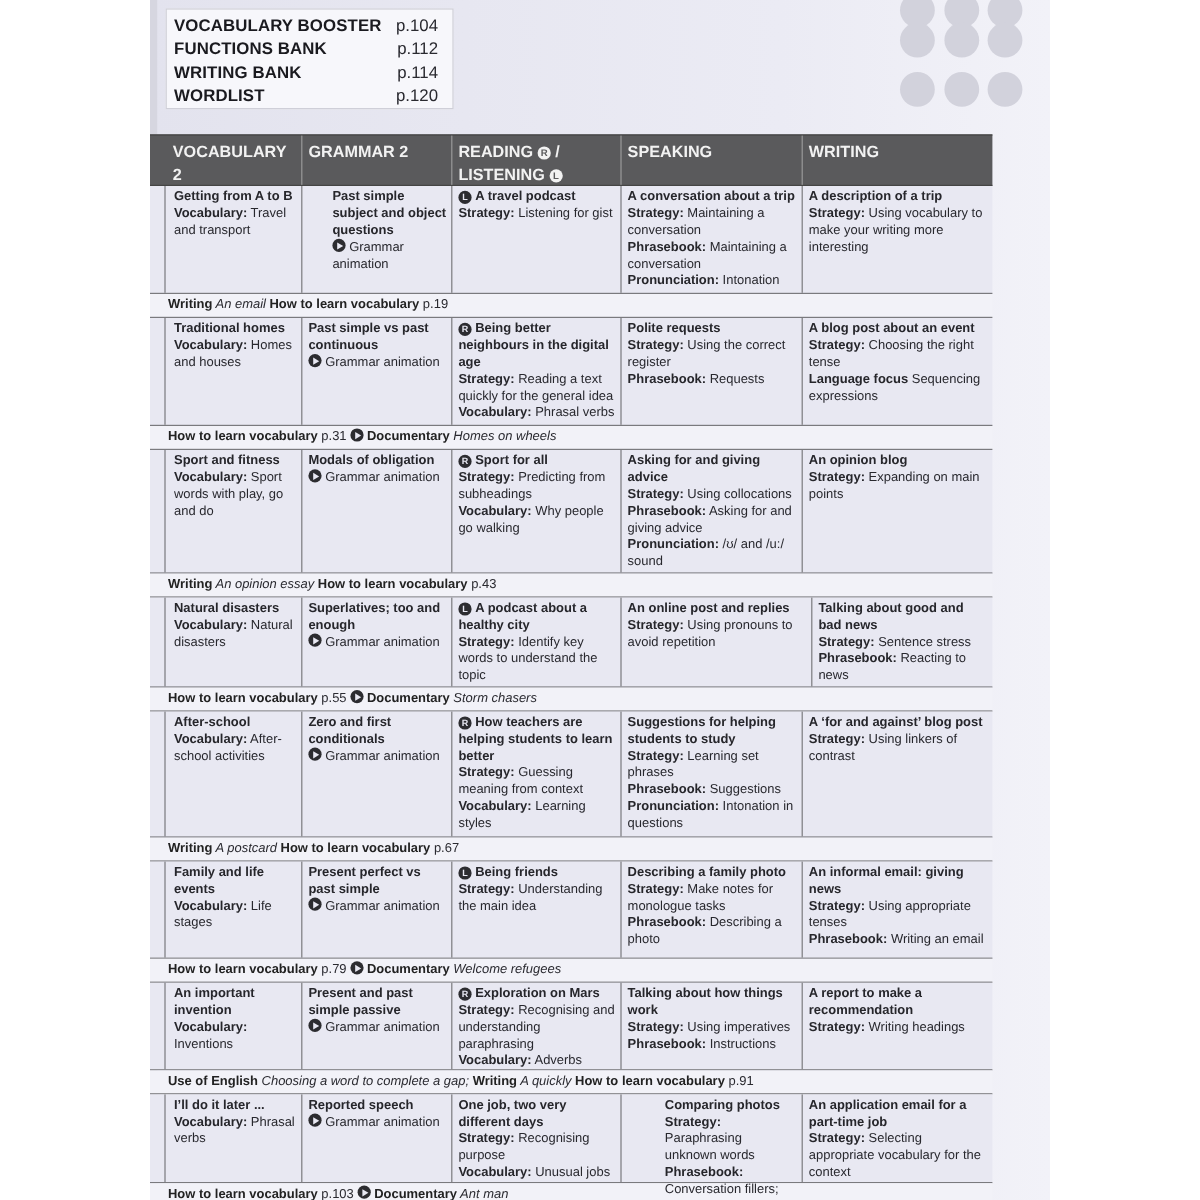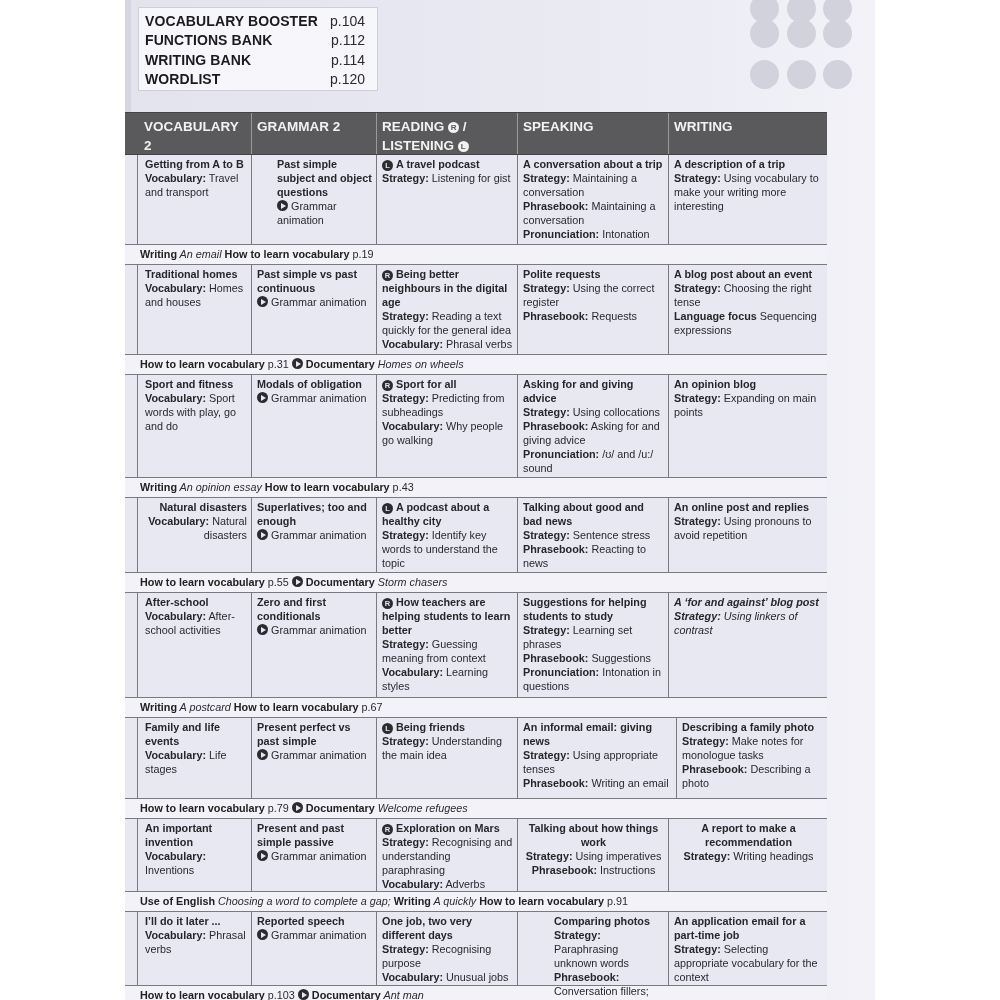--- a/index.html
+++ b/index.html
@@ -164,40 +164,40 @@
           <span class="ln"><b>Phrasebook:</b> Asking for and giving advice</span>
           <span class="ln"><b>Pronunciation:</b> /ʊ/ and /u:/ sound</span>
         </div>
         <div class="c" style="width: 159px;">
           <span class="t">An opinion blog</span>
           <span class="ln"><b>Strategy:</b> Expanding on main points</span>
         </div>
       </div>
       <div class="sub"><b>Writing</b><i> An opinion essay</i>  <b>How to learn vocabulary</b><span> p.43</span></div>
       <div class="row" style="height: 74px;">
-        <div class="c" style="width: 114px; text-align: right;">
+        <div class="c" style="width: 114px;">
           <span class="t">Natural disasters</span>
           <span class="ln"><b>Vocabulary:</b> Natural disasters</span>
         </div>
         <div class="c" style="width: 125px;">
           <span class="t">Superlatives; too and enough</span>
           <span class="ln"><span class="play"></span>Grammar animation</span>
         </div>
         <div class="c" style="width: 141px;">
           <span class="t"><span class="badge">L</span>A podcast about a healthy city</span>
           <span class="ln"><b>Strategy:</b> Identify key words to understand the topic</span>
+        </div>
+        <div class="c" style="width: 159px;">
+          <span class="t">An online post and replies</span>
+          <span class="ln"><b>Strategy:</b> Using pronouns to avoid repetition</span>
         </div>
         <div class="c" style="width: 151px;">
           <span class="t">Talking about good and bad news</span>
           <span class="ln"><b>Strategy:</b> Sentence stress</span>
           <span class="ln"><b>Phrasebook:</b> Reacting to news</span>
-        </div>
-        <div class="c" style="width: 159px;">
-          <span class="t">An online post and replies</span>
-          <span class="ln"><b>Strategy:</b> Using pronouns to avoid repetition</span>
         </div>
       </div>
       <div class="sub"><b>How to learn vocabulary</b><span> p.55</span>  <span class="play" style="--x: 0;"></span><b>Documentary</b><i> Storm chasers</i></div>
       <div class="row" style="height: 104px;">
         <div class="c" style="width: 114px;">
           <span class="t">After-school</span>
           <span class="ln"><b>Vocabulary:</b> After-school activities</span>
         </div>
         <div class="c" style="width: 125px;">
           <span class="t">Zero and first conditionals</span>
@@ -207,71 +207,71 @@
           <span class="t"><span class="badge">R</span>How teachers are helping students to learn better</span>
           <span class="ln"><b>Strategy:</b> Guessing meaning from context</span>
           <span class="ln"><b>Vocabulary:</b> Learning styles</span>
         </div>
         <div class="c" style="width: 151px;">
           <span class="t">Suggestions for helping students to study</span>
           <span class="ln"><b>Strategy:</b> Learning set phrases</span>
           <span class="ln"><b>Phrasebook:</b> Suggestions</span>
           <span class="ln"><b>Pronunciation:</b> Intonation in questions</span>
         </div>
-        <div class="c" style="width: 159px; font-style: italic;">
+        <div class="c" style="width: 159px;">
           <span class="t">A ‘for and against’ blog post</span>
           <span class="ln"><b>Strategy:</b> Using linkers of contrast</span>
         </div>
       </div>
       <div class="sub"><b>Writing</b><i> A postcard</i>  <b>How to learn vocabulary</b><span> p.67</span></div>
       <div class="row" style="height: 80px;">
         <div class="c" style="width: 114px;">
           <span class="t">Family and life events</span>
           <span class="ln"><b>Vocabulary:</b> Life stages</span>
         </div>
         <div class="c" style="width: 125px;">
           <span class="t">Present perfect vs past simple</span>
           <span class="ln"><span class="play"></span>Grammar animation</span>
         </div>
         <div class="c" style="width: 141px;">
           <span class="t"><span class="badge">L</span>Being friends</span>
           <span class="ln"><b>Strategy:</b> Understanding the main idea</span>
+        </div>
+        <div class="c" style="width: 151px;">
+          <span class="t">Describing a family photo</span>
+          <span class="ln"><b>Strategy:</b> Make notes for monologue tasks</span>
+          <span class="ln"><b>Phrasebook:</b> Describing a photo</span>
         </div>
         <div class="c" style="width: 159px;">
           <span class="t">An informal email: giving news</span>
           <span class="ln"><b>Strategy:</b> Using appropriate tenses</span>
           <span class="ln"><b>Phrasebook:</b> Writing an email</span>
         </div>
-        <div class="c" style="width: 151px;">
-          <span class="t">Describing a family photo</span>
-          <span class="ln"><b>Strategy:</b> Make notes for monologue tasks</span>
-          <span class="ln"><b>Phrasebook:</b> Describing a photo</span>
-        </div>
       </div>
       <div class="sub"><b>How to learn vocabulary</b><span> p.79</span>  <span class="play" style="--x: 0;"></span><b>Documentary</b><i> Welcome refugees</i></div>
       <div class="row" style="height: 72px;">
         <div class="c" style="width: 114px;">
           <span class="t">An important invention</span>
           <span class="ln"><b>Vocabulary:</b> Inventions</span>
         </div>
         <div class="c" style="width: 125px;">
           <span class="t">Present and past simple passive</span>
           <span class="ln"><span class="play"></span>Grammar animation</span>
         </div>
         <div class="c" style="width: 141px;">
           <span class="t"><span class="badge">R</span>Exploration on Mars</span>
           <span class="ln"><b>Strategy:</b> Recognising and understanding paraphrasing</span>
           <span class="ln"><b>Vocabulary:</b> Adverbs</span>
         </div>
-        <div class="c" style="width: 151px; text-align: center;">
+        <div class="c" style="width: 151px;">
           <span class="t">Talking about how things work</span>
           <span class="ln"><b>Strategy:</b> Using imperatives</span>
           <span class="ln"><b>Phrasebook:</b> Instructions</span>
         </div>
-        <div class="c" style="width: 159px; text-align: center;">
+        <div class="c" style="width: 159px;">
           <span class="t">A report to make a recommendation</span>
           <span class="ln"><b>Strategy:</b> Writing headings</span>
         </div>
       </div>
       <div class="sub"><b>Use of English</b><i> Choosing a word to complete a gap;</i>  <b>Writing</b><i> A quickly</i>  <b>How to learn vocabulary</b><span> p.91</span></div>
       <div class="row" style="height: 73px;">
         <div class="c" style="width: 114px;">
           <span class="t">I’ll do it later ...</span>
           <span class="ln"><b>Vocabulary:</b> Phrasal verbs</span>
         </div>

